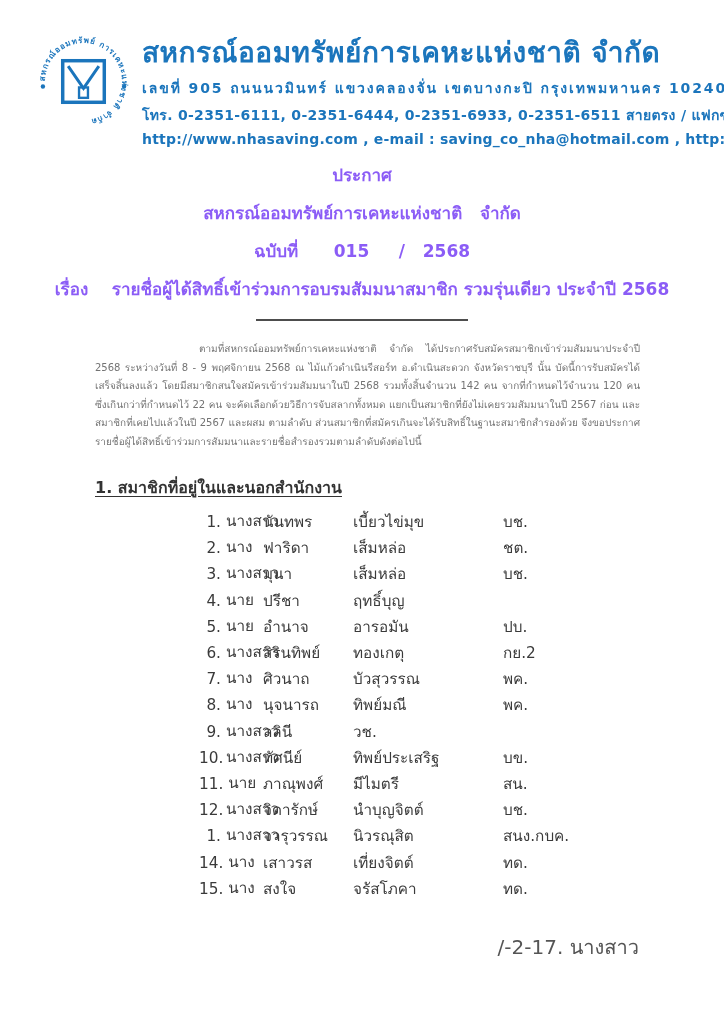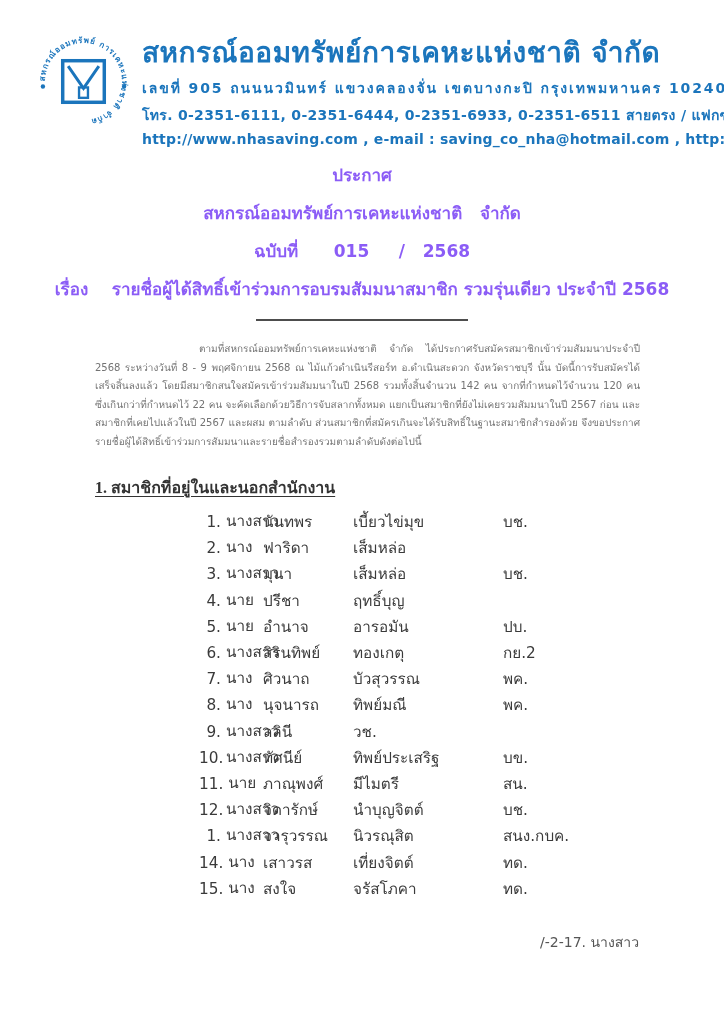--- a/index.html
+++ b/index.html
@@ -42,30 +42,29 @@
     color: #737373;
   }
 
   
   .section-head {
     margin: 24px 0 0 95px;
     font-weight: bold; font-size: 16px;
     text-decoration: underline;
     text-underline-offset: 3px;
     color: #333;
-    font-family: Liberation Serif, serif;
   }
   .member-list { margin: 9px 0 0 199px; font-size: 15.3px; color: #3a3a3a; }
   .member-row { display: grid; grid-template-columns: 64px 90px 150px auto; line-height: 26.2px; white-space: nowrap; }
   .m-col1 { display: flex; }
   .m-no { display: inline-block; min-width: 22px; text-align: right; }
   .m-title { margin-left: 5px; font-family: Liberation Mono, monospace; }
 
   
-  .footer-note { position: absolute; right: 85px; top: 931px; font-size: 14px; color: #555; }
+  .footer-note { position: absolute; right: 85px; top: 931px; font-size: 20px; color: #555; }
 </style>
 </head>
 <body>
 
 <div class="page">
 
   <div class="header">
     <div class="logo-wrap">
       <svg viewBox="0 0 100 100" width="99" height="99">
         <defs>
@@ -112,20 +111,21 @@
       <span class="m-dept">บช.</span>
     </div>
 
     <div class="member-row">
       <span class="m-col1">
           <span class="m-no">2.</span>
           <span class="m-title">นาง</span>
         </span>
       <span class="m-first">ฟาริดา</span>
       <span class="m-last">เส็มหล่อ</span>
+      <span class="m-dept">ชต.</span>
     </div>
 
     <div class="member-row">
       <span class="m-col1">
           <span class="m-no">3.</span>
           <span class="m-title">นางสาว</span>
         </span>
       <span class="m-first">มุนา</span>
       <span class="m-last">เส็มหล่อ</span>
       <span class="m-dept">บช.</span>

